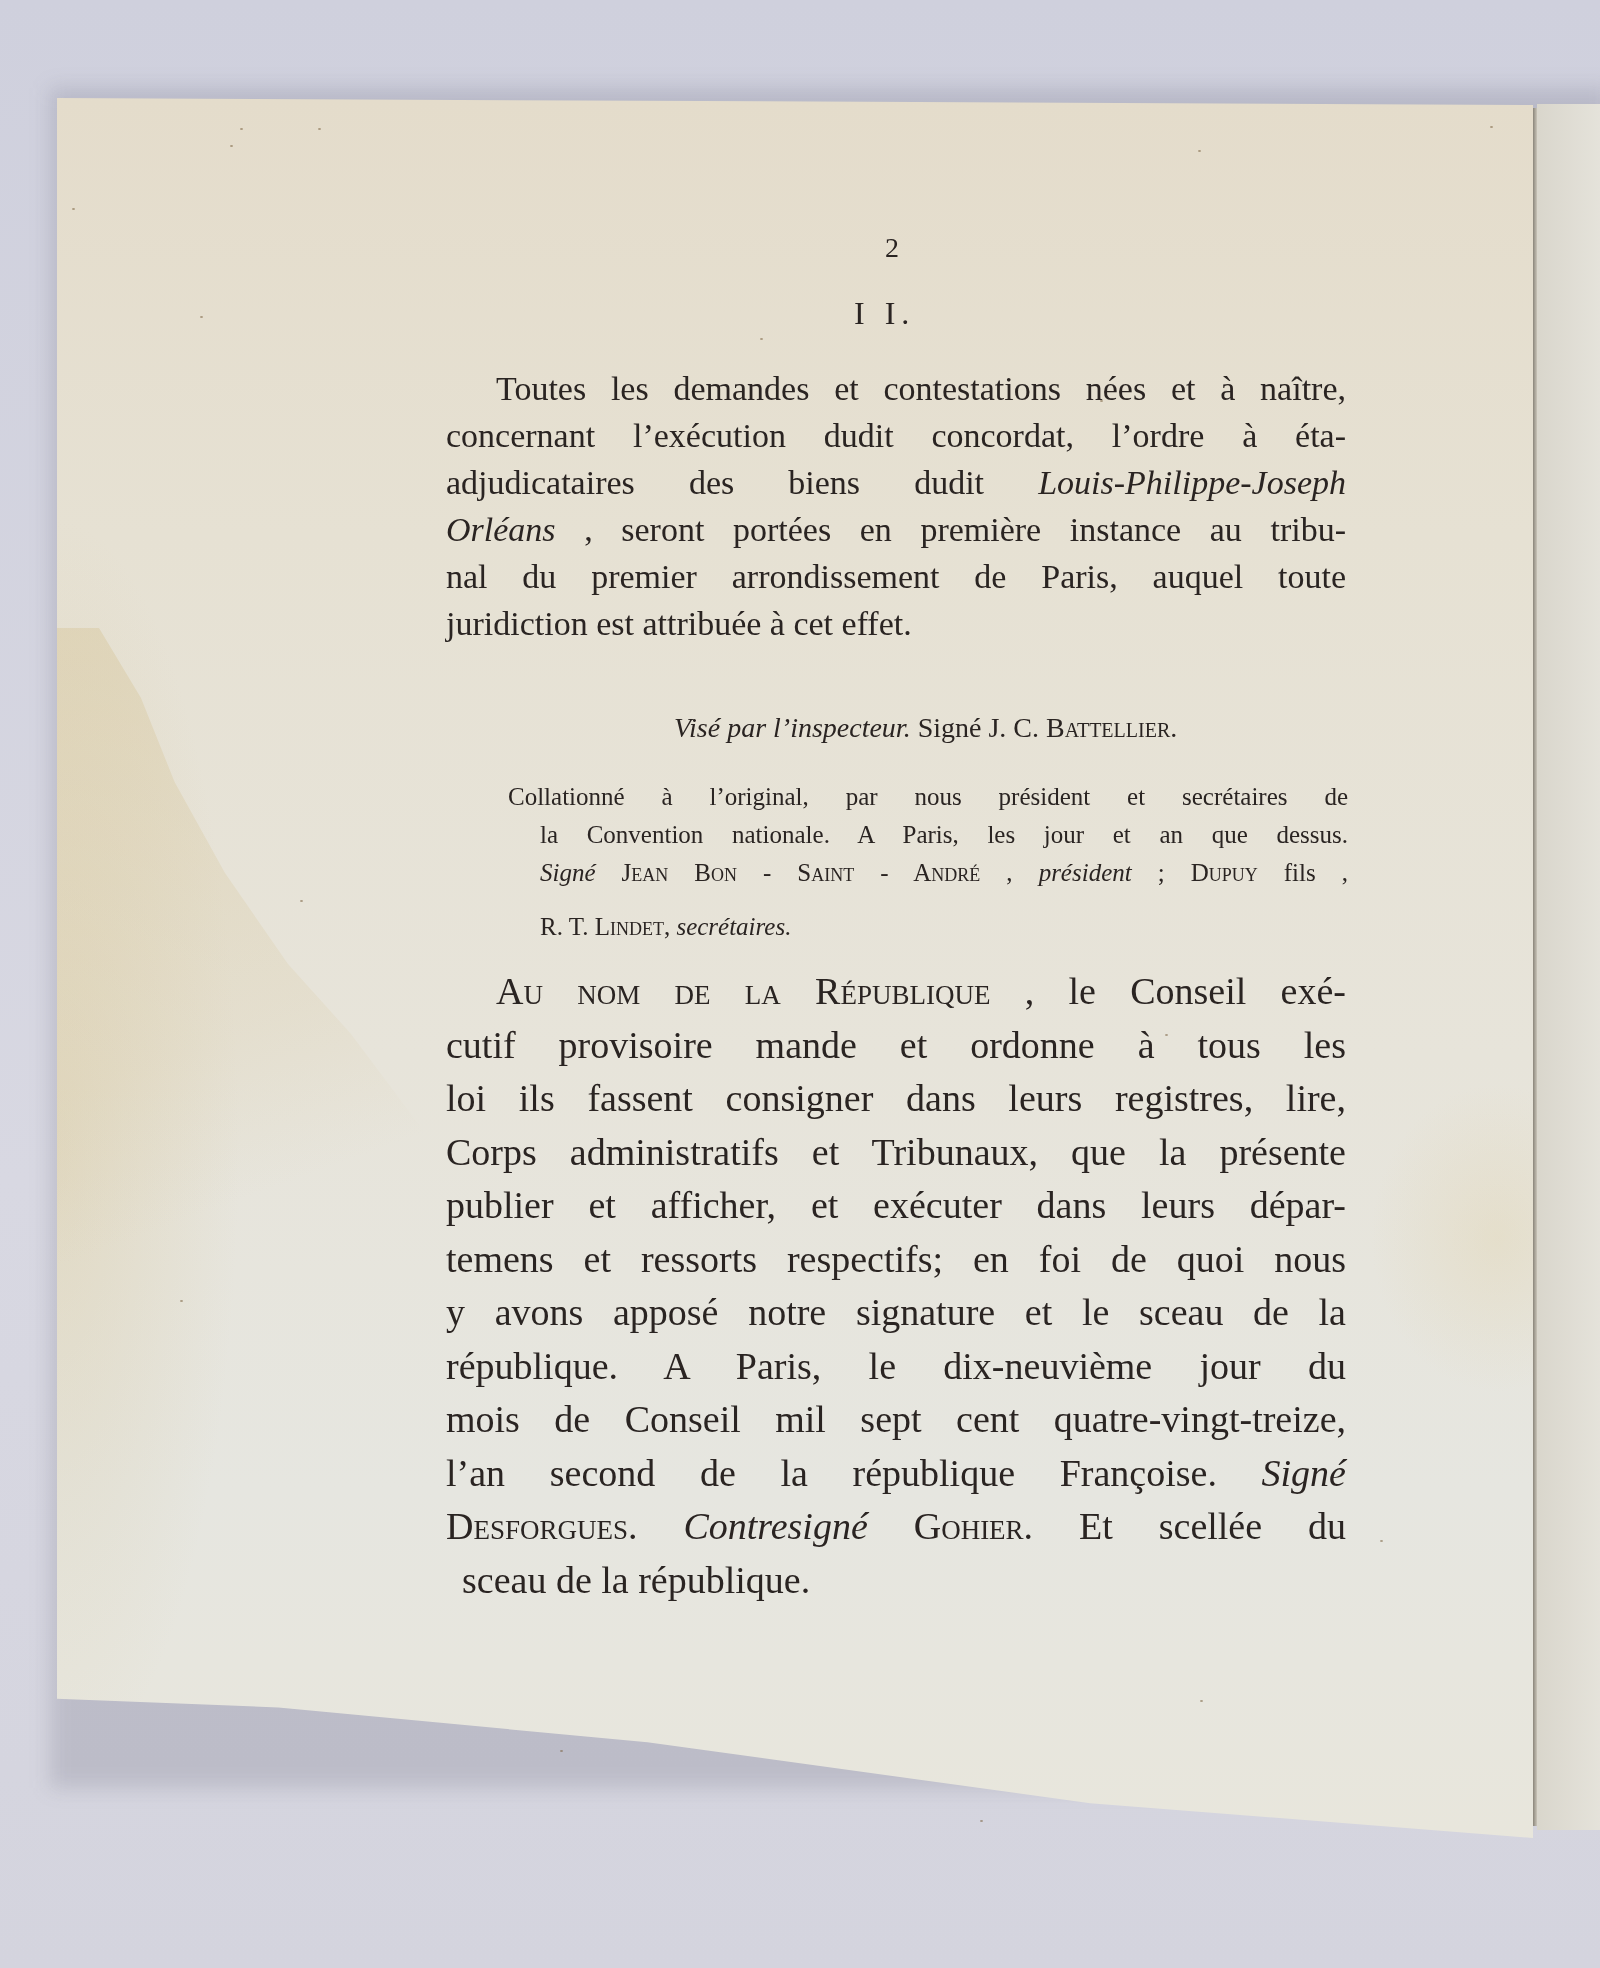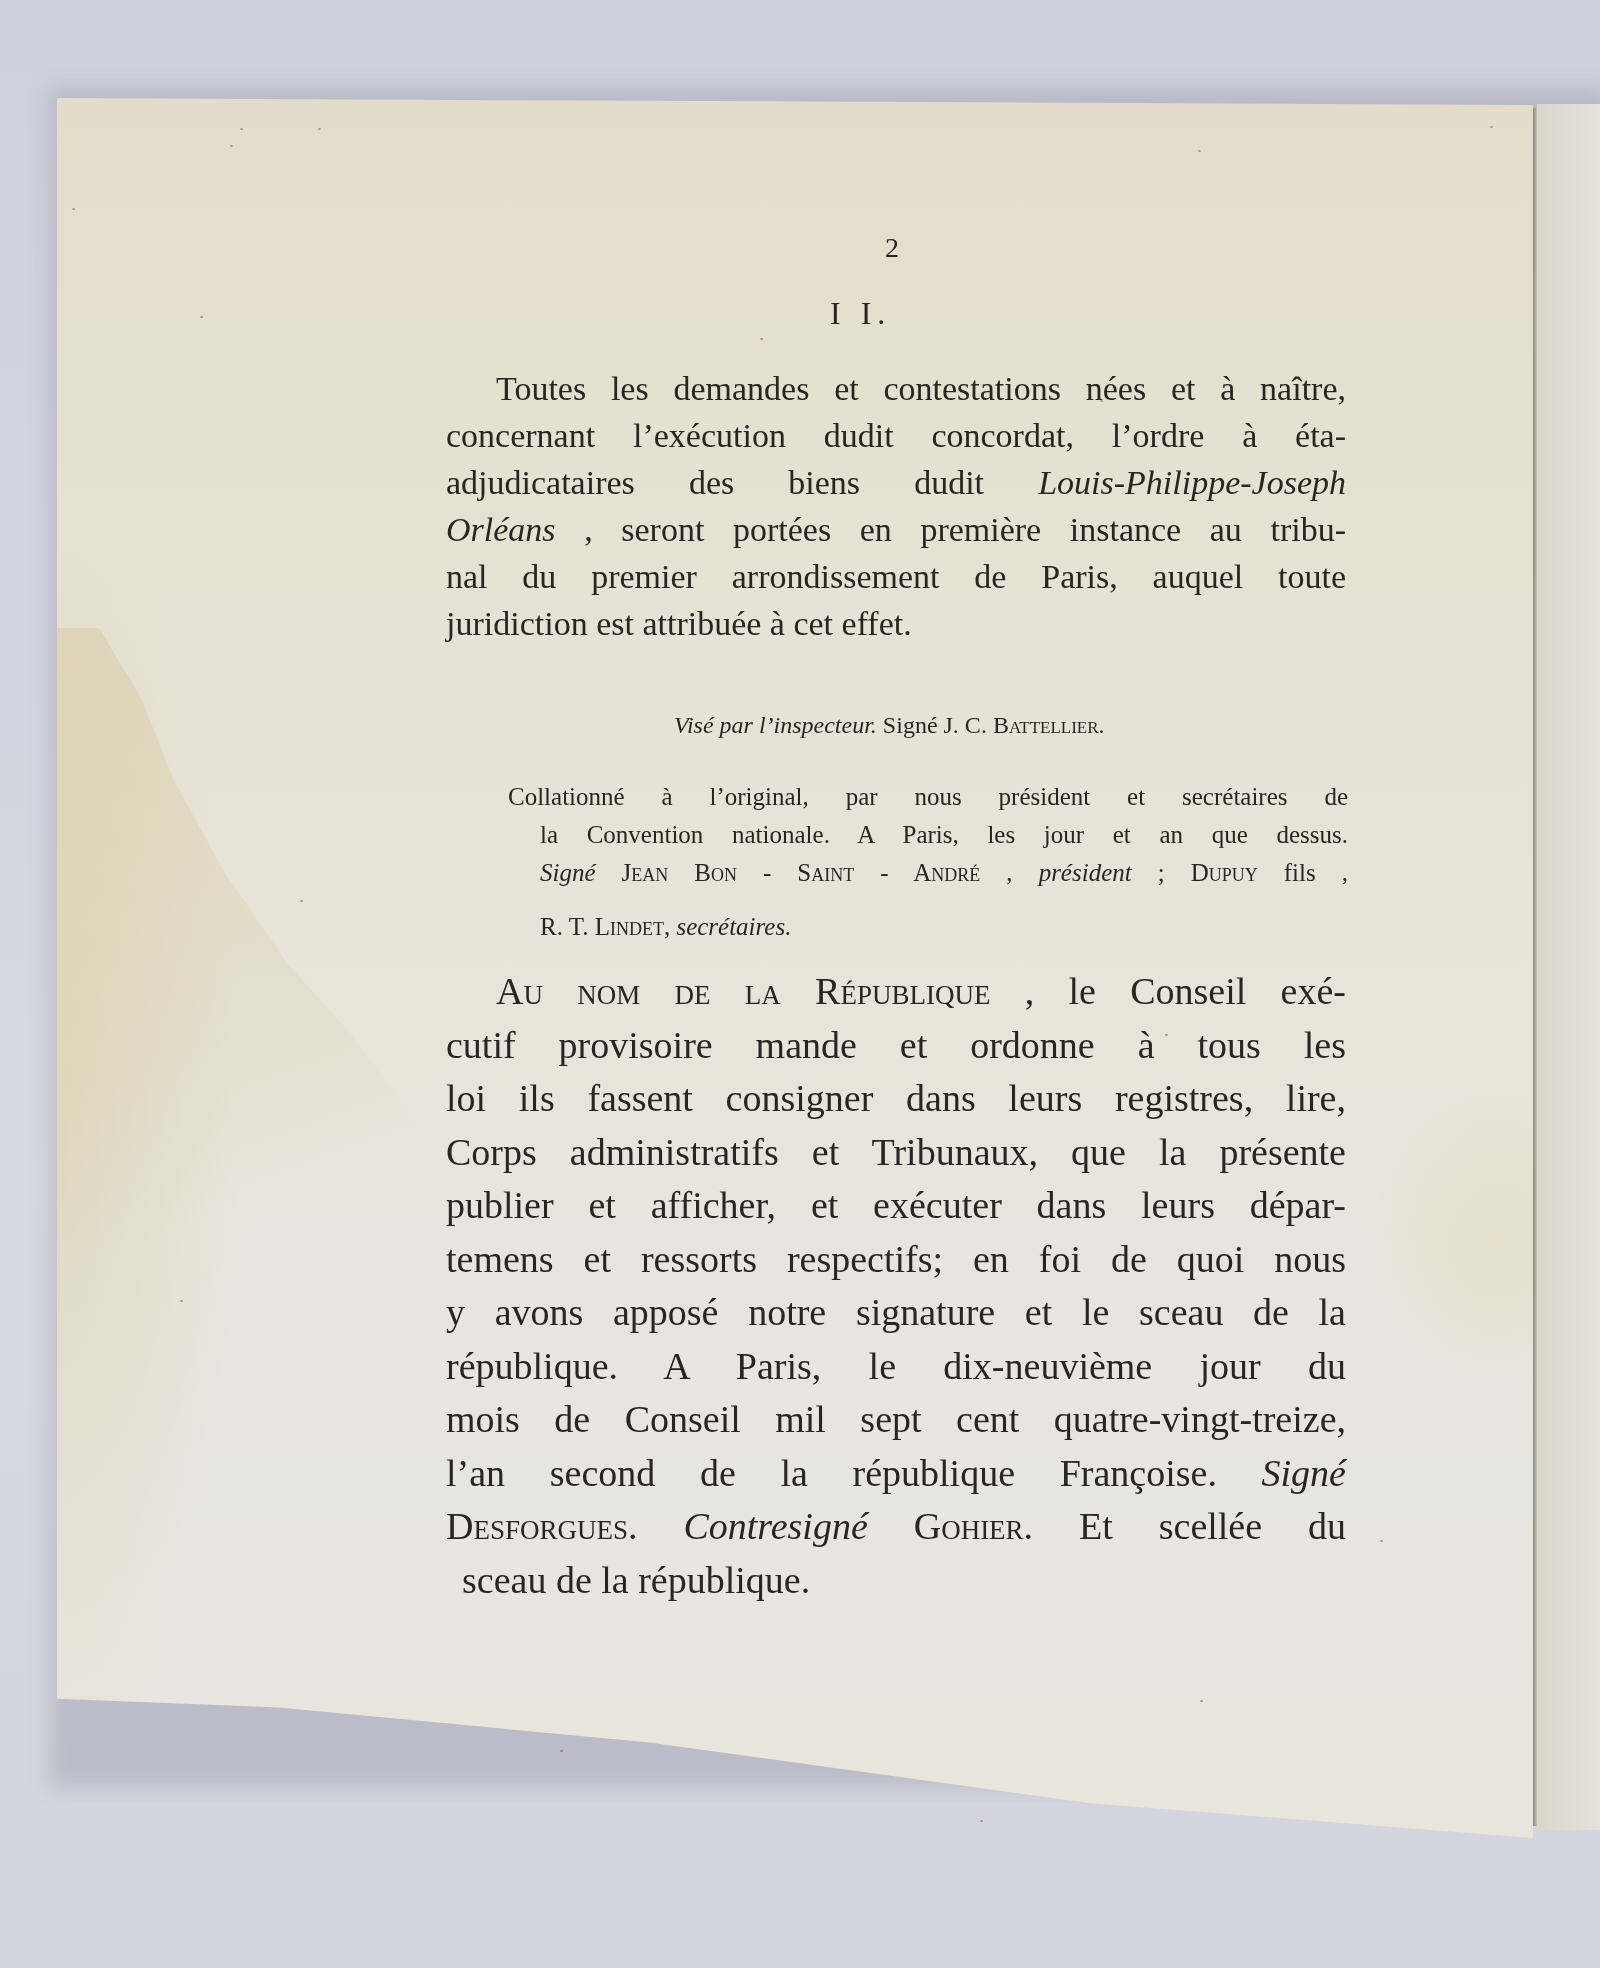--- a/index.html
+++ b/index.html
@@ -38,31 +38,31 @@
       background: linear-gradient(90deg, #8a857a, #c9c4b8);
     }
     .next-page {
       position: absolute; left: 1537px; top: 104px; width: 70px; height: 1726px;
       background: linear-gradient(90deg, #d9d6cc, #e6e4dc);
     }
     .page-number {
       position: absolute; left: 885px; top: 232px; font-size: 28px; letter-spacing: 1px;
     }
     .article-number {
-      position: absolute; left: 830px; top: 295px; font-size: 32px; letter-spacing: 6px;
+      position: absolute; left: 854px; top: 295px; font-size: 32px; letter-spacing: 6px;
     }
     .para1 {
       position: absolute; left: 446px; top: 365px; width: 900px;
       font-size: 34px; line-height: 47px; text-align: justify;
     }
     .para1 .line { display: block; white-space: nowrap; text-align-last: justify; }
     .para1 .line.last { text-align-last: left; }
     .para1 .first { padding-left: 50px; }
     .visa {
-      position: absolute; left: 674px; top: 712px; font-size: 24px;
+      position: absolute; left: 674px; top: 712px; font-size: 28px;
     }
     .collation {
       position: absolute; left: 508px; top: 778px; width: 840px;
       font-size: 25px; line-height: 38px;
     }
     .collation .line { display: block; white-space: nowrap; text-align-last: justify; padding-left: 32px; }
     .collation .line.first { padding-left: 0; }
     .collation .line.last { text-align-last: left; margin-top: 16px; }
     .decree {
       position: absolute; left: 446px; top: 965px; width: 900px;

